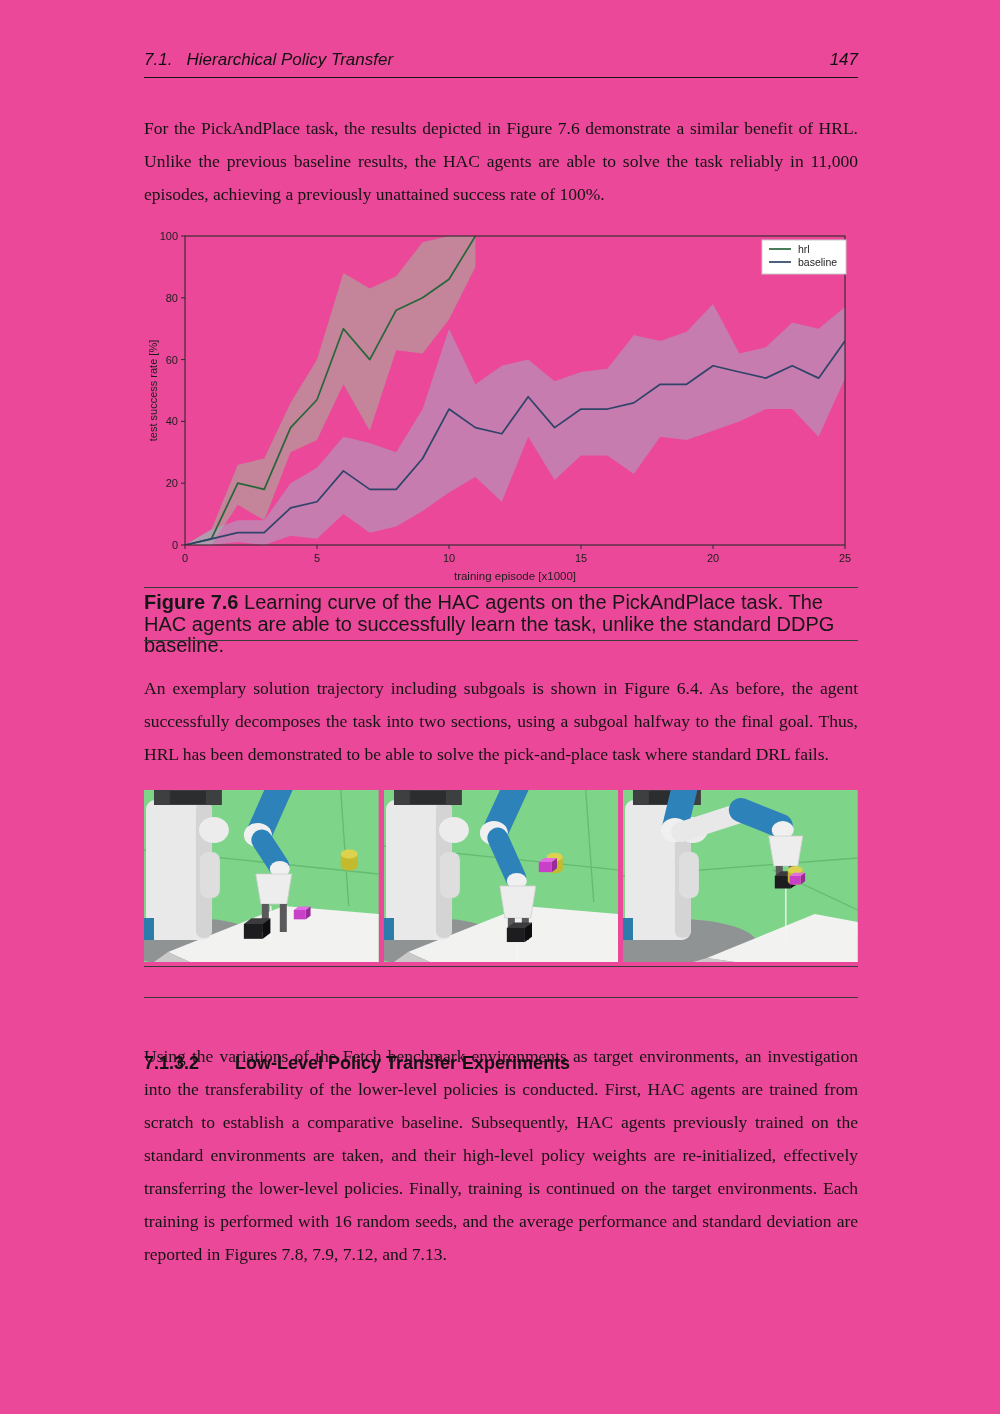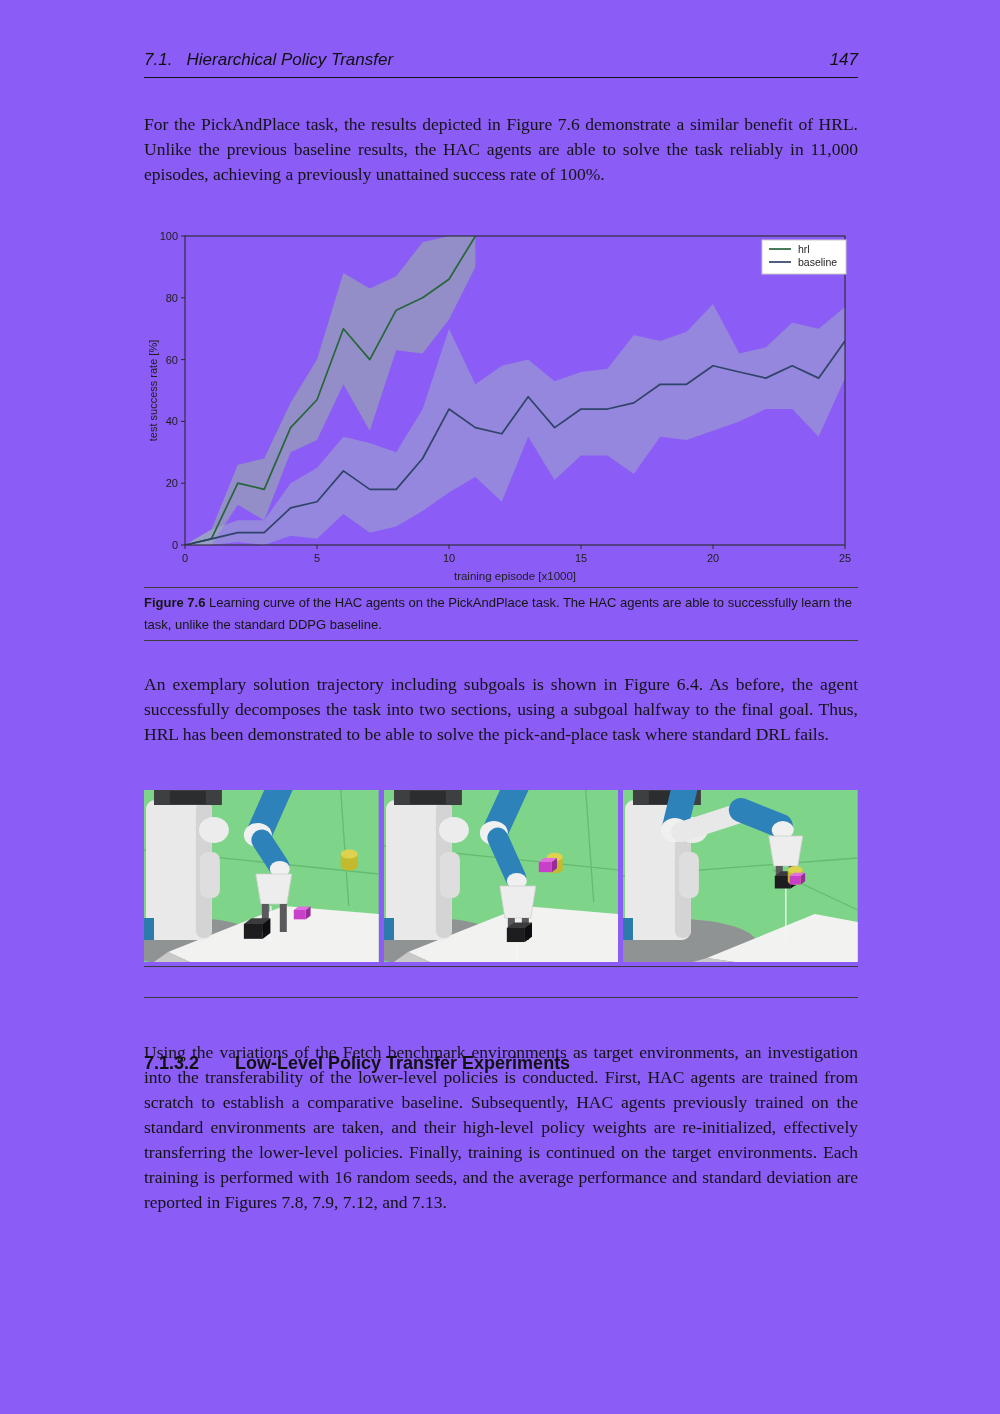--- a/index.html
+++ b/index.html
@@ -1,30 +1,30 @@
 <!DOCTYPE html>
 <html><head>
 <meta charset="utf-8">
 <style>
   html,body{margin:0;padding:0;background:#ffffff;}
-  .page{position:relative;width:1000px;height:1414px;background:#8b5cf6;overflow:hidden;
+  .page{position:relative;width:1000px;height:1414px;background:#ec4899;overflow:hidden;
         font-family:"Liberation Serif",serif;color:#111;}
   .runhead{position:absolute;left:144px;top:50px;width:714px;display:flex;
            justify-content:space-between;font-family:"Liberation Sans",sans-serif;
            font-style:italic;font-size:17px;color:#101010;}
   .runhead-rule{position:absolute;left:144px;top:77px;width:714px;border-top:1.5px solid #141414;}
-  .para{position:absolute;left:144px;width:714px;font-size:17.5px;line-height:25px;
+  .para{position:absolute;left:144px;width:714px;font-size:17.5px;line-height:33px;
         text-align:justify;color:#131313;}
   #p1{top:112px}
   #p2{top:672px}
   #p3{top:1040px}
   .chart-wrap{position:absolute;left:146px;top:230px;width:712px;height:352px;}
   .cap-rule{position:absolute;left:144px;width:714px;border-top:1.2px solid #3a3a3a;}
   .cap{position:absolute;left:144px;width:714px;font-family:"Liberation Sans",sans-serif;
-       font-size:13px;line-height:21.5px;color:#161616;}
+       font-size:20px;line-height:21.5px;color:#161616;}
   .cap b{font-weight:bold;}
   .fig77{position:absolute;left:144px;top:790px;width:714px;height:172px;display:flex;gap:5px;}
   .panel{flex:1 1 0;position:relative;overflow:hidden;}
   .heading{position:absolute;left:144px;top:1053px;width:714px;
            font-family:"Liberation Sans",sans-serif;font-weight:bold;font-size:18px;color:#111;}
   .heading .num{display:inline-block;width:86px;}
 </style>
 </head>
 <body>
 

